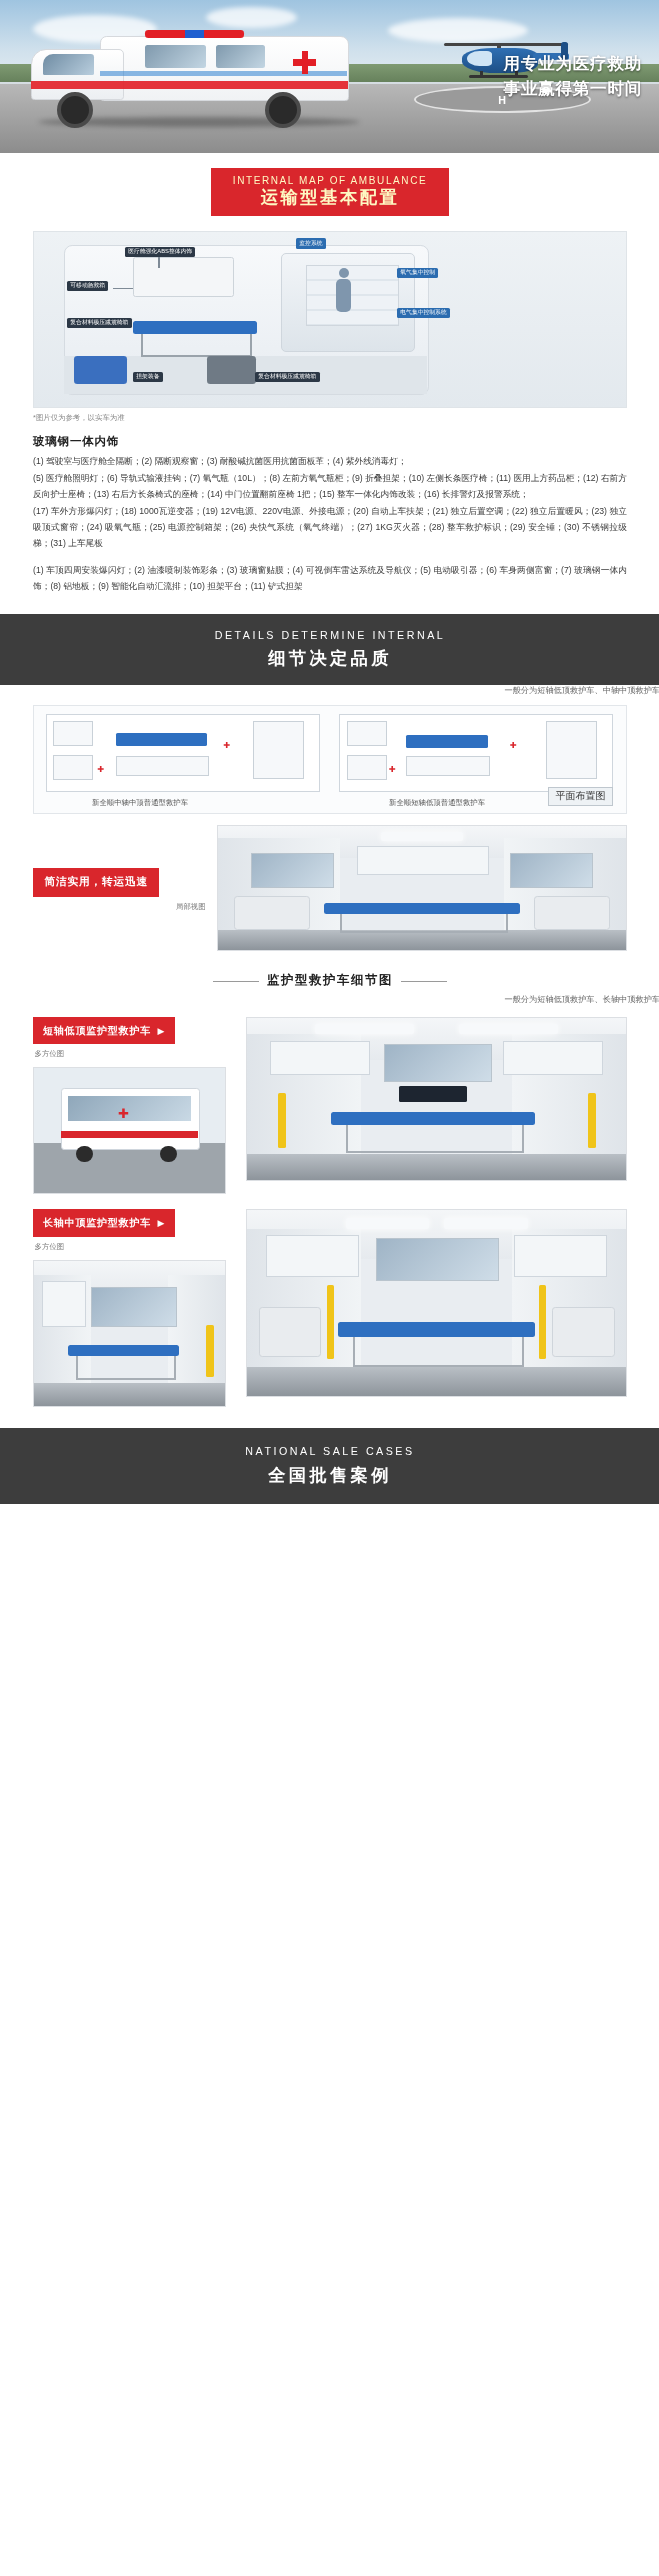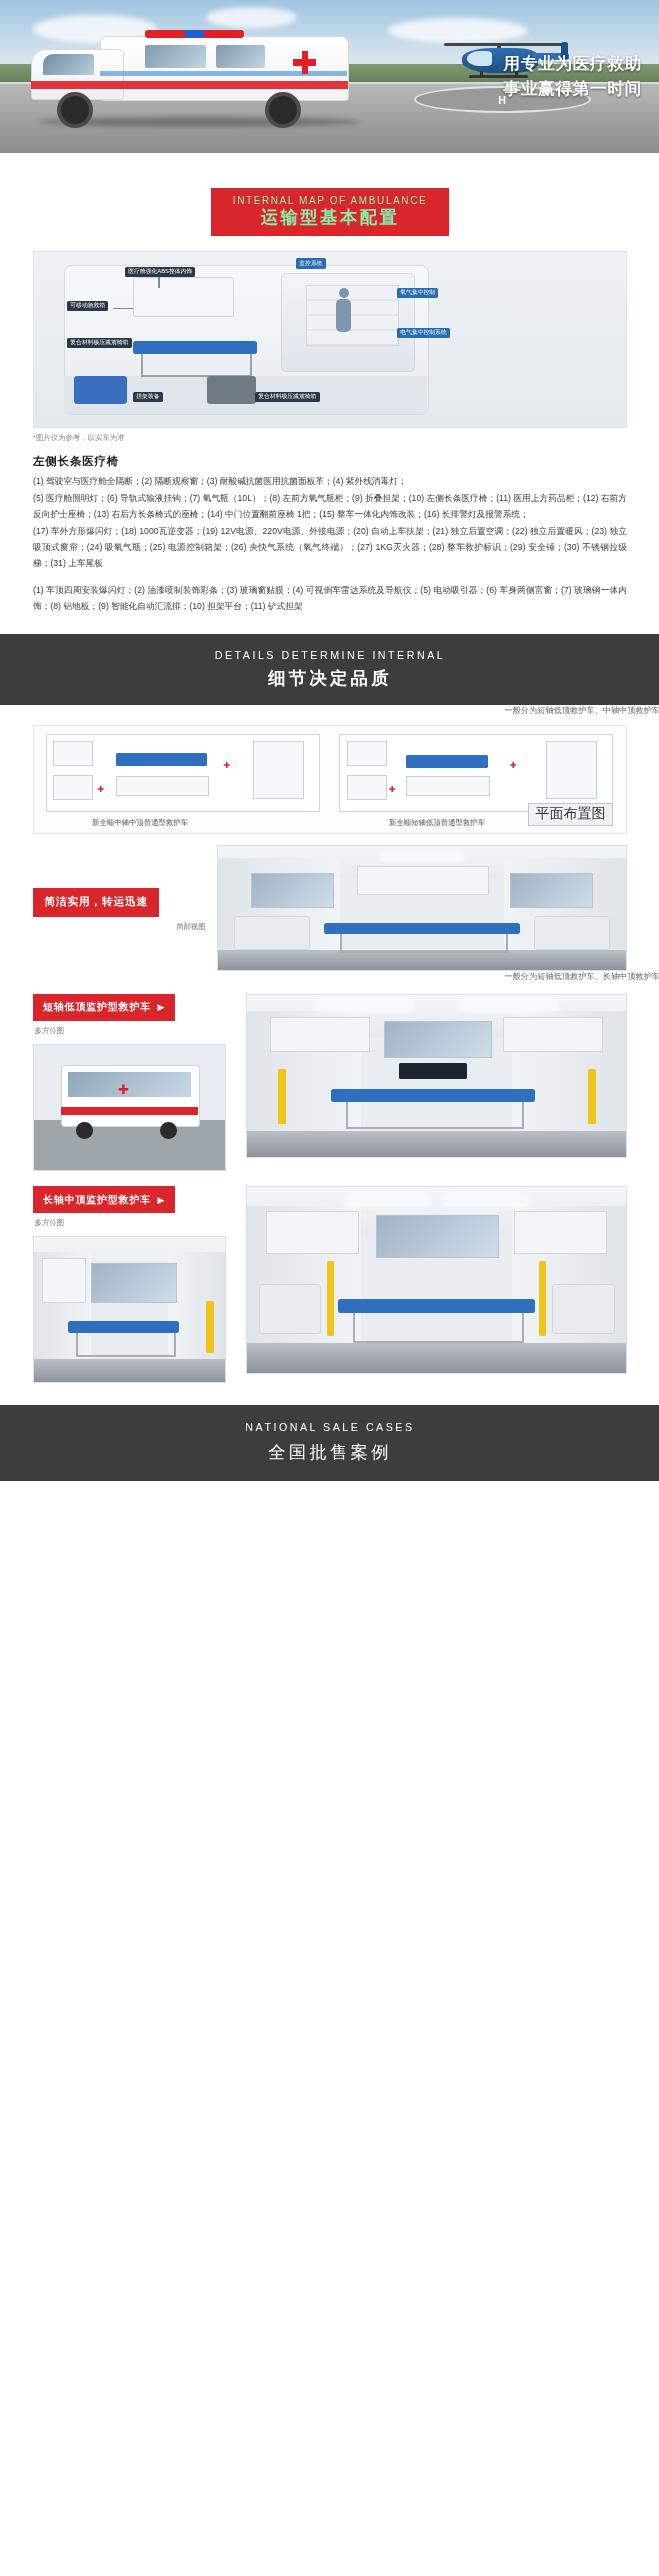--- a/index.html
+++ b/index.html
@@ -72,21 +72,21 @@
   .amb .cross:after{left:0;top:8.2px;width:23px;height:6.6px;}
   .amb .shadow{position:absolute;left:16.5px;top:89px;width:322px;height:10px;border-radius:50%;
     background:rgba(0,0,0,.28);filter:blur(2.5px);}
 
   .hero-caption{position:absolute;right:18px;top:51px;text-align:left;}
   .hero-caption div{color:#ffffff;font-size:16.5px;font-weight:bold;line-height:25px;
     text-shadow:0 0.8px 2.5px rgba(0,0,0,.55);letter-spacing:0.8px;}
 
   
   .sec-title-wrap{text-align:center;padding:15px 0 5px;}
-  .sec-title{display:inline-block;background:#d9262c;color:#86efac;padding:5.8px 21.4px 7.4px;margin-top:20px;}
+  .sec-title{display:inline-block;background:#d9262c;color:#fef9c3;padding:5.8px 21.4px 7.4px;}
   .sec-title .en{font-size:10px;letter-spacing:1.6px;line-height:13px;}
   .sec-title .cn{font-size:17.3px;font-weight:bold;letter-spacing:2.5px;line-height:21.4px;}
 
   
   .diagram{margin:10px 33px 0;height:175px;position:relative;
     background:linear-gradient(to bottom,#eef2f5,#e3e9ee);border:0.8px solid #dfe4e8;overflow:hidden;}
   .diag-van{position:absolute;left:30px;top:13px;width:363px;height:148px;border-radius:8.2px;
     background:linear-gradient(to bottom,#f7f9fb,#e7ecf1);border:0.8px solid #d5dbe1;}
   .diag-floor{position:absolute;left:30px;top:124px;width:363px;height:38px;background:#dfe5ea;}
   .diag-cab{position:absolute;left:247px;top:21.4px;width:132px;height:97px;border-radius:5px;
@@ -129,21 +129,21 @@
 
   
   .floorplan{margin:0 33px;height:107px;position:relative;background:#fbfcfd;border:0.8px solid #e2e6ea;}
   .fp-half{position:absolute;top:8.2px;width:272px;height:76px;border:0.8px solid #cfd6dd;background:#fff;}
   .fp-left{left:11.5px;} .fp-right{left:305px;}
   .fp-cell{position:absolute;border:0.8px solid #c9d1d8;background:#f6f8fa;}
   .fp-bed{position:absolute;background:#2e6fc0;border-radius:1.6px;}
   .fp-red{position:absolute;color:#d9262c;font-size:8.2px;font-weight:bold;}
   .fp-cap{position:absolute;bottom:5px;font-size:7.4px;color:#555;}
   .fp-cap.l{left:58px;} .fp-cap.r{left:355px;}
-  .fp-tag{position:absolute;right:13px;bottom:6.6px;font-size:14px;color:#333;
+  .fp-tag{position:absolute;right:13px;bottom:6.6px;font-size:10px;color:#333;
     border:0.8px solid #bfc7ce;background:#eef2f5;padding:1.6px 6.6px;margin-top:36px;}
 
   
   .row{margin:11.5px 33px 0;display:flex;gap:11.5px;align-items:flex-start;}
   .redlabel{background:#d9262c;color:#fff;font-size:10.7px;font-weight:bold;letter-spacing:0.8px;
     padding:7.4px 11.5px;white-space:nowrap;display:inline-flex;align-items:center;gap:6.6px;}
   .redlabel .arrow{font-size:9px;}
   .redlabel.small{font-size:10px;padding:6.6px 10px;}
   .sidecap{font-size:7.4px;color:#777;margin-top:5px;text-align:right;}
   .photo{border:0.8px solid #dcdfe3;position:relative;overflow:hidden;background:#e9edf1;}
@@ -166,21 +166,21 @@
   .ph-rail{position:absolute;background:#f0c419;border-radius:1.6px;}
   .ph-cab{position:absolute;background:#f3f6f8;border:0.8px solid #cfd6dd;}
   .ph-light{position:absolute;background:#f7f9fb;border-radius:2.5px;box-shadow:0 0 6.6px rgba(255,255,255,.9);}
   .ph-mon{position:absolute;background:#1d2530;border-radius:1.6px;}
   .ph-cross{position:absolute;color:#d9262c;font-weight:bold;}
 
   
   .footer{margin-top:21.4px;width:660px;height:76px;background:#3d3d3d;color:#fff;
     display:flex;flex-direction:column;align-items:center;justify-content:center;}
   .footer .en{font-size:10.7px;letter-spacing:2.5px;margin-bottom:6.6px;}
-  .footer .cn{font-size:17.3px;font-weight:normal;letter-spacing:3.3px;}
+  .footer .cn{font-size:17.3px;font-weight:bold;letter-spacing:3.3px;}
 </style>
 </head>
 <body>
 
 <div class="page">
 
   <div class="hero">
     <div class="sky"></div>
     <div class="cloud c1"></div>
     <div class="cloud c2"></div>
@@ -263,21 +263,21 @@
     <div class="callout blue" style="left:363px;top:36px;">氧气集中控制</div>
 
     <div class="callout blue" style="left:363px;top:76px;">电气集中控制系统</div>
 
     <div class="callout dark" style="left:221px;top:140px;">复合材料极压减震椅箱</div>
   </div>
   <div class="diag-note">*图片仅为参考，以实车为准</div>
 
 
   <div class="block">
-    <h3>左侧长条医疗椅</h3>
+    <h3>玻璃钢一体内饰</h3>
     <p>(1) 驾驶室与医疗舱全隔断；(2) 隔断观察窗；(3) 耐酸碱抗菌医用抗菌面板革；(4) 紫外线消毒灯；</p>
     <p>(5) 医疗舱照明灯；(6) 导轨式输液挂钩；(7) 氧气瓶（10L）；(8) 左前方氧气瓶柜；(9) 折叠担架；(10) 左侧长条医疗椅；(11) 医用上方药品柜；(12) 右前方反向护士座椅；(13) 右后方长条椅式的座椅；(14) 中门位置翻前座椅 1把；(15) 整车一体化内饰改装；(16) 长排警灯及报警系统；</p>
     <p>(17) 车外方形爆闪灯；(18) 1000瓦逆变器；(19) 12V电源、220V电源、外接电源；(20) 自动上车扶架；(21) 独立后置空调；(22) 独立后置暖风；(23) 独立吸顶式窗帘；(24) 吸氧气瓶；(25) 电源控制箱架；(26) 央快气系统（氧气终端）；(27) 1KG灭火器；(28) 整车救护标识；(29) 安全锤；(30) 不锈钢拉级梯；(31) 上车尾板</p>
   </div>
 
   <div class="block">
     <p>(1) 车顶四周安装爆闪灯；(2) 油漆喷制装饰彩条；(3) 玻璃窗贴膜；(4) 可视倒车雷达系统及导航仪；(5) 电动吸引器；(6) 车身两侧富窗；(7) 玻璃钢一体内饰；(8) 铝地板；(9) 智能化自动汇流排；(10) 担架平台；(11) 铲式担架</p>
   </div>
 
   <div class="dark-banner">
@@ -327,20 +327,25 @@
         <div class="ph-light" style="left:40%;top:5%;width:20%;height:7%;"></div>
         <div class="ph-cot" style="left:26%;top:62%;width:48%;height:9%;"></div>
         <div class="ph-cot-legs" style="left:30%;top:71%;width:40%;height:14%;"></div>
         <div class="ph-seat" style="left:4%;top:56%;width:18%;height:26%;"></div>
         <div class="ph-seat" style="right:4%;top:56%;width:18%;height:26%;"></div>
         <div class="ph-cab" style="left:34%;top:16%;width:32%;height:22%;"></div>
       </div>
     </div>
   </div>
 
+  <div class="rule-head">
+    <div class="line"></div>
+    <div class="txt">监护型救护车细节图</div>
+    <div class="line"></div>
+  </div>
   <div class="sub-note">一般分为短轴低顶救护车、长轴中顶救护车</div>
 
   <div class="row">
     <div style="width:203px;">
       <div class="redlabel small">
         <span>短轴低顶监护型救护车</span>
         <span class="arrow">▶</span>
       </div>
       <div class="sidecap" style="text-align:left;padding-left:1.6px;">多方位图</div>
       <div class="photo" style="width:191px;height:125px;margin-top:8.2px;">

